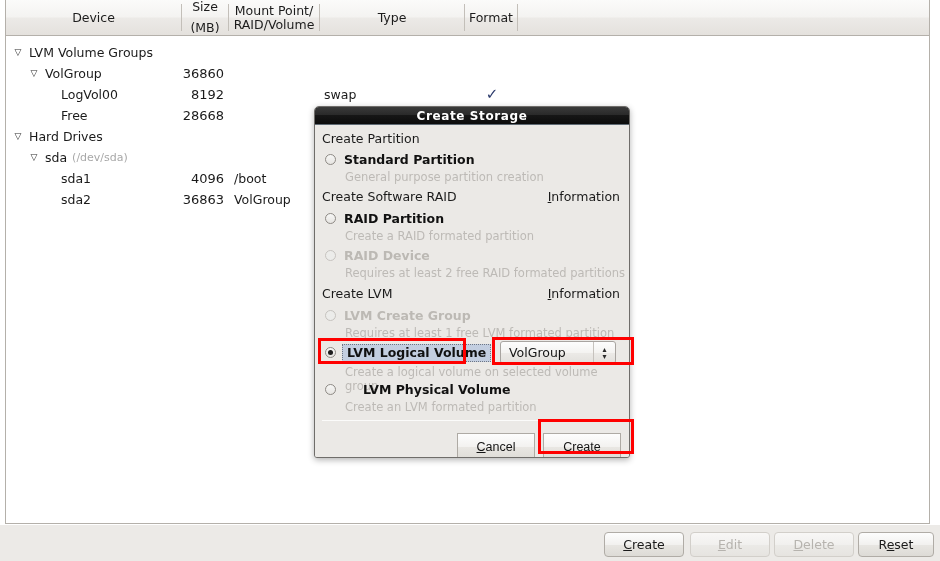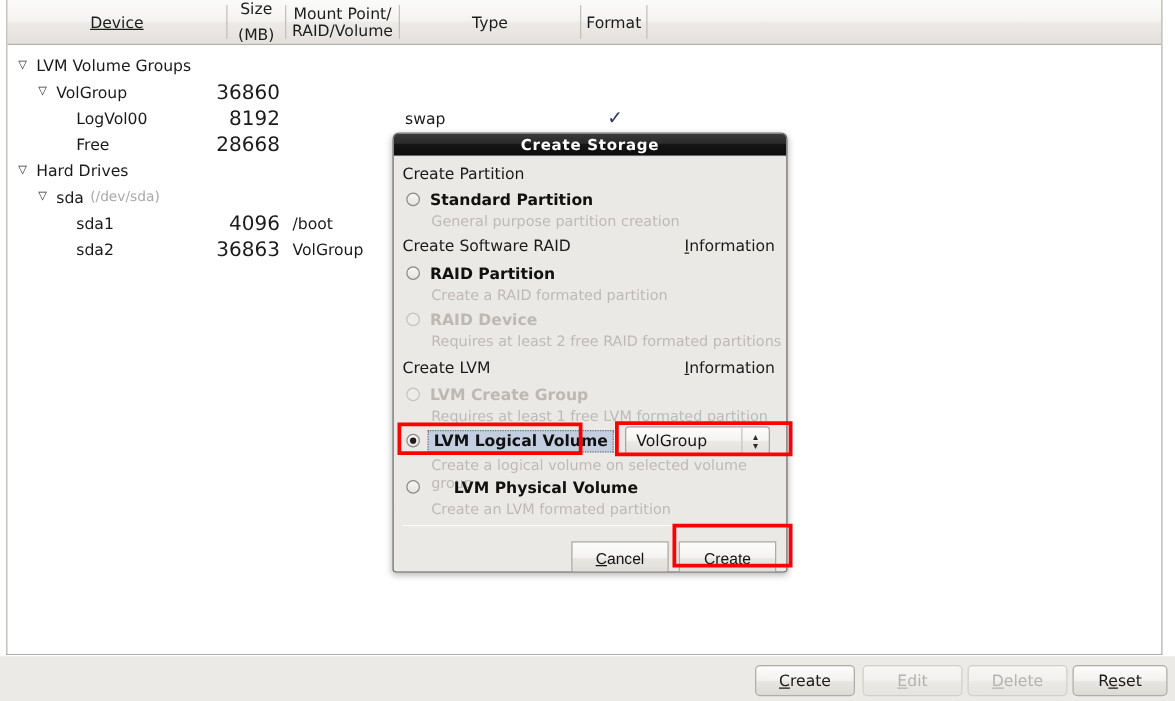--- a/index.html
+++ b/index.html
@@ -43,21 +43,21 @@
   }
 
   .tree-body { position: relative; background: #ffffff; height: 487px; }
   .trow {
     position: absolute; left: 0; right: 0; height: 21px;
     font-size: 12.5px; color: #1a1a1a;
   }
   .t-name { position: absolute; left: 0; top: 0; height: 21px; display: flex; align-items: center; }
   .t-size { position: absolute; width: 80px; top: 0; height: 21px;
             display: flex; align-items: center; justify-content: flex-end;
-            font-size: 16px; }
+            font-size: 13px; }
   .t-mount { position: absolute; left: 228px; top: 0; height: 21px; display: flex; align-items: center; }
   .t-type { position: absolute; left: 318px; top: 0; height: 21px; display: flex; align-items: center; }
   .t-format { position: absolute; left: 462px; width: 48px; top: 0; height: 21px;
               display: flex; align-items: center; justify-content: center; }
   .twisty {
     display: inline-block; width: 12px; height: 21px;
     line-height: 21px; text-align: center;
     font-size: 9px; color: #2a2a2a; margin-right: 5px;
   }
   .devpath { color: #a8a8a8; font-size: 11px; margin-left: 5px; }
@@ -184,21 +184,21 @@
   }
 </style>
 </head>
 <body>
 
 <div id="root">
 
   <div class="tree-panel">
 
     <div class="tree-header">
-      <div class="hcell" style="left:0px; width:175px;text-decoration:underline;">
+      <div class="hcell" style="left:0px; width:175px;">
         <span>Device</span>
       </div>
       <div class="hdiv" style="left:175px;"></div>
 
       <div class="hcell" style="left:176px; width:46px; flex-direction:column; justify-content:space-between;">
         <span>Size</span>
         <span>(MB)</span>
       </div>
       <div class="hdiv" style="left:222px;"></div>
 

